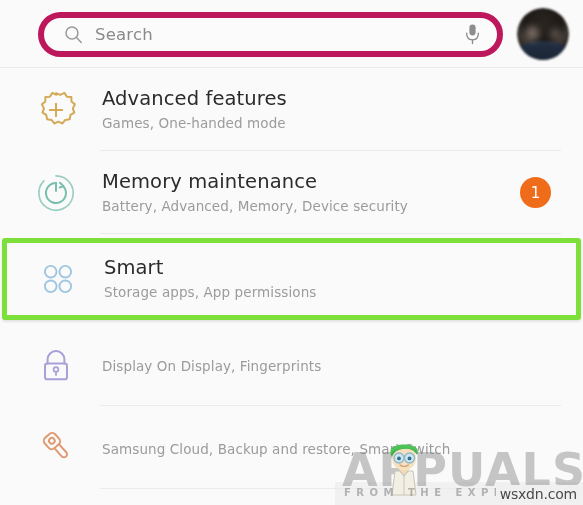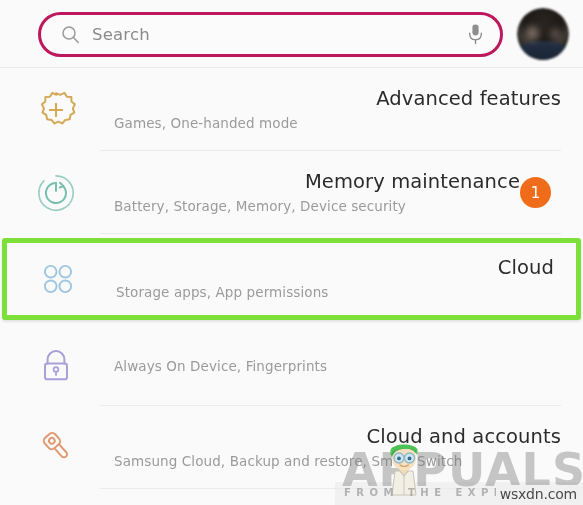--- a/index.html
+++ b/index.html
@@ -22,21 +22,21 @@
     display: flex;
     align-items: center;
     padding: 0 14px 0 38px;
     background: #fafafa;
     position: relative;
   }
 
   .search-bar {
     flex: 1;
     height: 45px;
-    border: 3px solid #be185d;
+    border: 6px solid #be185d;
     border-radius: 24px;
     background: #fbfbfb;
     display: flex;
     align-items: center;
     padding: 0 16px 0 20px;
     margin-right: 14px;
   }
 
   .search-icon {
     width: 19px;
@@ -132,31 +132,29 @@
     padding-left: 20px;
     min-width: 0;
   }
 
   .row-title {
     font-size: 19.5px;
     color: #2b2b2b;
     line-height: 1.22;
     letter-spacing: 0.1px;
     white-space: nowrap;
-    text-align: right;
   }
 
   .row-sub {
     font-size: 13.5px;
     color: #9b9b9b;
     line-height: 1.3;
     margin-top: 4px;
     letter-spacing: 0.1px;
     white-space: nowrap;
-    margin-left: 12px;
   }
 
   .row-divider {
     position: absolute;
     left: 100px;
     right: 22px;
     bottom: 0;
     height: 1px;
     background: #ebebeb;
   }
@@ -296,70 +294,69 @@
     <div class="row-icon">
       <svg viewBox="0 0 44 44" width="42" height="42">
         <path d="M22 4 a18 18 0 1 1 -12.7 5.3" fill="none" stroke="#9ccfc2" stroke-width="1.8" stroke-linecap="round"></path>
         <path d="M22 11.5 a10.5 10.5 0 1 0 7.4 3.1" fill="none" stroke="#79bfae" stroke-width="2.1" stroke-linecap="round"></path>
         <line x1="22" y1="11.5" x2="22" y2="20" stroke="#79bfae" stroke-width="2.1" stroke-linecap="round"></line>
         <path d="M26.2 11.2 L29.8 14.8 L26.0 16.2" fill="none" stroke="#79bfae" stroke-width="2.1" stroke-linecap="round" stroke-linejoin="round"></path>
       </svg>
     </div>
     <div class="row-text">
       <div class="row-title">Memory maintenance</div>
-      <div class="row-sub">Battery, Storage, Memory, Device security</div>
+      <div class="row-sub">Battery, Advanced, Memory, Device security</div>
     </div>
     <div class="badge">1</div>
     <div class="row-divider"></div>
   </div>
 
   <div class="row-highlight-wrap">
     <div class="row">
       <div class="row-icon">
         <svg viewBox="0 0 44 44" width="40" height="40">
           <circle cx="14" cy="14" r="6.4" fill="none" stroke="#9ec6e0" stroke-width="2.1"></circle>
           <circle cx="30" cy="14" r="6.4" fill="none" stroke="#9ec6e0" stroke-width="2.1"></circle>
           <circle cx="14" cy="30" r="6.4" fill="none" stroke="#9ec6e0" stroke-width="2.1"></circle>
           <circle cx="30" cy="30" r="6.4" fill="none" stroke="#9ec6e0" stroke-width="2.1"></circle>
         </svg>
       </div>
       <div class="row-text">
-        <div class="row-title">Cloud</div>
+        <div class="row-title">Smart</div>
         <div class="row-sub">Storage apps, App permissions</div>
       </div>
     </div>
   </div>
 
   <div class="row">
     <div class="row-icon">
       <svg viewBox="0 0 44 44" width="42" height="42">
         <path d="M13.2 20.5 v-4.4 a8.8 8.8 0 0 1 17.6 0 v4.4" fill="none" stroke="#a9a0d8" stroke-width="2.1" stroke-linecap="round"></path>
         <rect x="10.5" y="20.5" width="23" height="16.5" rx="2.2" fill="none" stroke="#a9a0d8" stroke-width="2.1"></rect>
         <circle cx="22" cy="26.8" r="2.5" fill="none" stroke="#a9a0d8" stroke-width="1.8"></circle>
         <line x1="22" y1="29.0" x2="22" y2="32.6" stroke="#a9a0d8" stroke-width="1.8" stroke-linecap="round"></line>
       </svg>
     </div>
     <div class="row-text">
-      <div class="row-sub">Always On Device, Fingerprints</div>
+      <div class="row-sub">Display On Display, Fingerprints</div>
     </div>
     <div class="row-divider"></div>
   </div>
 
   <div class="row">
     <div class="row-icon">
       <svg viewBox="0 0 44 44" width="42" height="42">
         <g transform="rotate(-42 22 22)">
           <rect x="16.5" y="6.5" width="14.5" height="14.5" rx="4.2" fill="none" stroke="#e09a72" stroke-width="2.1"></rect>
           <circle cx="23.8" cy="13.5" r="3.0" fill="none" stroke="#e09a72" stroke-width="2.0"></circle>
           <path d="M20.6 21.0 v11.5 a3.2 3.2 0 0 0 3.2 3.2 a3.2 3.2 0 0 0 3.2 -3.2 v-11.5" fill="none" stroke="#e09a72" stroke-width="2.1" stroke-linecap="round"></path>
         </g>
       </svg>
     </div>
     <div class="row-text">
-      <div class="row-title">Cloud and accounts</div>
       <div class="row-sub">Samsung Cloud, Backup and restore, Smart Switch</div>
     </div>
     <div class="row-divider"></div>
   </div>
 
 </div>
 
 <div class="watermark">
   <div class="wm-bar"></div>
   <div class="wm-appuals">APPUALS</div>

